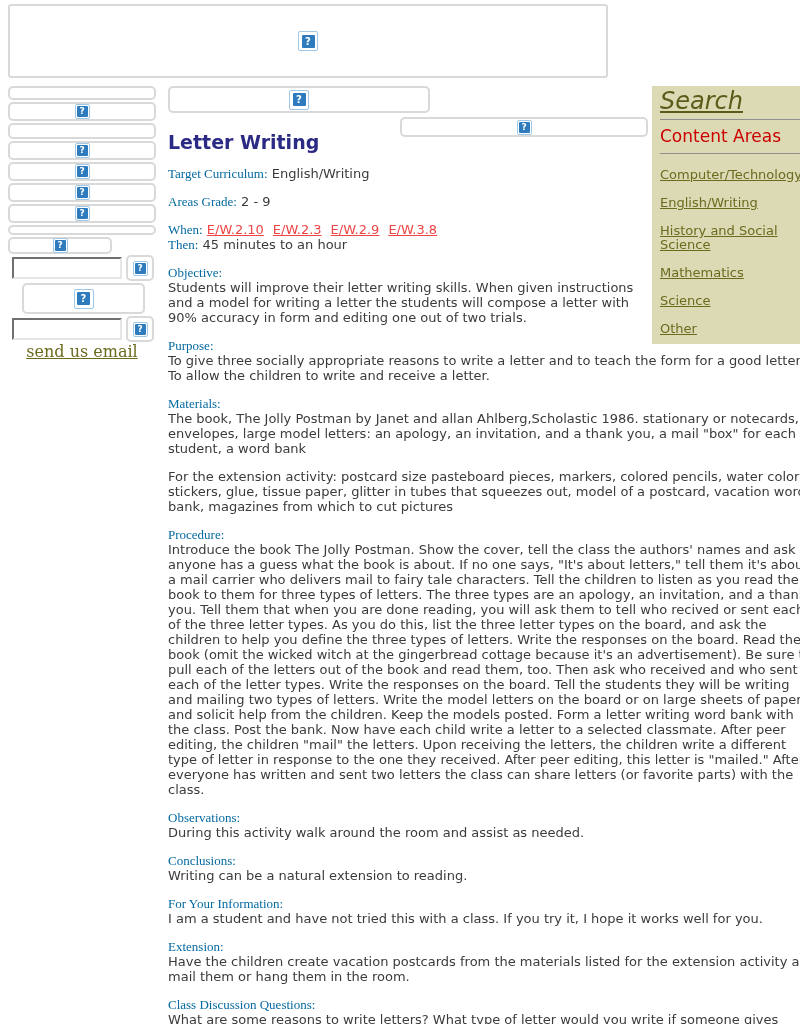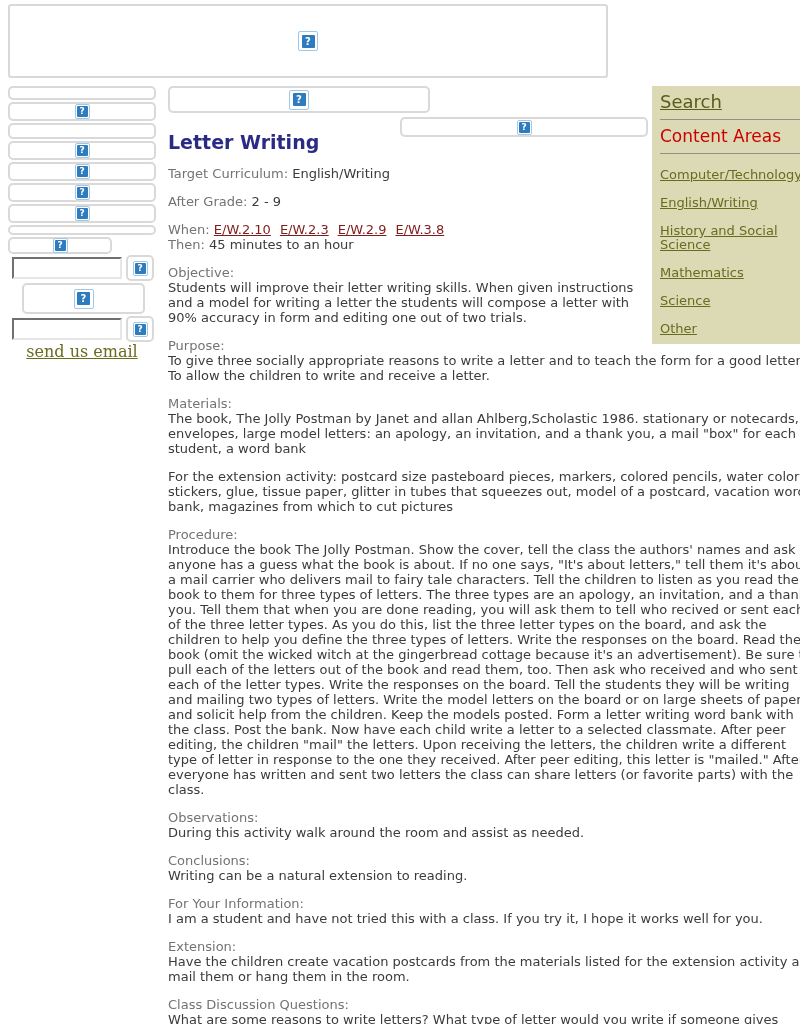--- a/index.html
+++ b/index.html
@@ -62,32 +62,32 @@
     font-family: "DejaVu Serif", "Liberation Serif", serif;
     font-size: 16px; color: #6b6b1e; text-decoration: underline;
   }
 
   
   .mcol { position: relative; margin: 8px 0 0 168px; }
   .img1 { width: 262px; height: 27px; }
   .img2 { position: absolute; left: 232px; top: 31px; width: 248px; height: 20px; }
   h1.title { margin: 18px 0 0; font-size: 19px; line-height: 22px; font-weight: bold; color: #2b2b85; }
   .para { margin: 13px 0 0; }
-  .lbl { color: #737373; }
-  a.sol { color: #7f1d1d; text-decoration: underline; margin-right: 9px; }
+  .lbl { color: #0369a1; font-family: Liberation Serif, serif; }
+  a.sol { color: #ef4444; text-decoration: underline; margin-right: 9px; }
   .section { margin-top: 13px; }
   .gap { margin-top: 13px; }
 
   
   .rsb {
     float: right; width: 166px; height: 258px;
     background: #dbdab5; padding: 5px 8px 0 8px;
   }
   .rsb-search a {
-    font-size: 18px; line-height: 21px; 
+    font-size: 24px; line-height: 21px; font-style: italic;
     color: #5c5c1a; text-decoration: underline;
   }
   .rsb hr { border: none; border-top: 1px solid #8f8f8f; margin: 7px 0 6px; }
   .rsb-title { font-size: 17px; line-height: 20px; color: #cc0000; }
   .rsb-links a {
     display: block; margin-top: 14px;
     color: #6b6b1e; text-decoration: underline; font-size: 13px; line-height: 14px;
   }
 </style>
 </head>
@@ -197,21 +197,21 @@
       </div>
 
       <h1 class="title">Letter Writing</h1>
 
       <p class="para">
         <span class="lbl">Target Curriculum:</span>
         <span>English/Writing</span>
       </p>
 
       <p class="para">
-        <span class="lbl">After Grade:</span>
+        <span class="lbl">Areas Grade:</span>
         <span>2 - 9</span>
       </p>
 
       <div class="para">
         <div>
           <span class="lbl">When:</span>
           <a href="#" class="sol">E/W.2.10</a><a href="#" class="sol">E/W.2.3</a><a href="#" class="sol">E/W.2.9</a><a href="#" class="sol">E/W.3.8</a>
         </div>
         <div>
           <span class="lbl">Then:</span>

